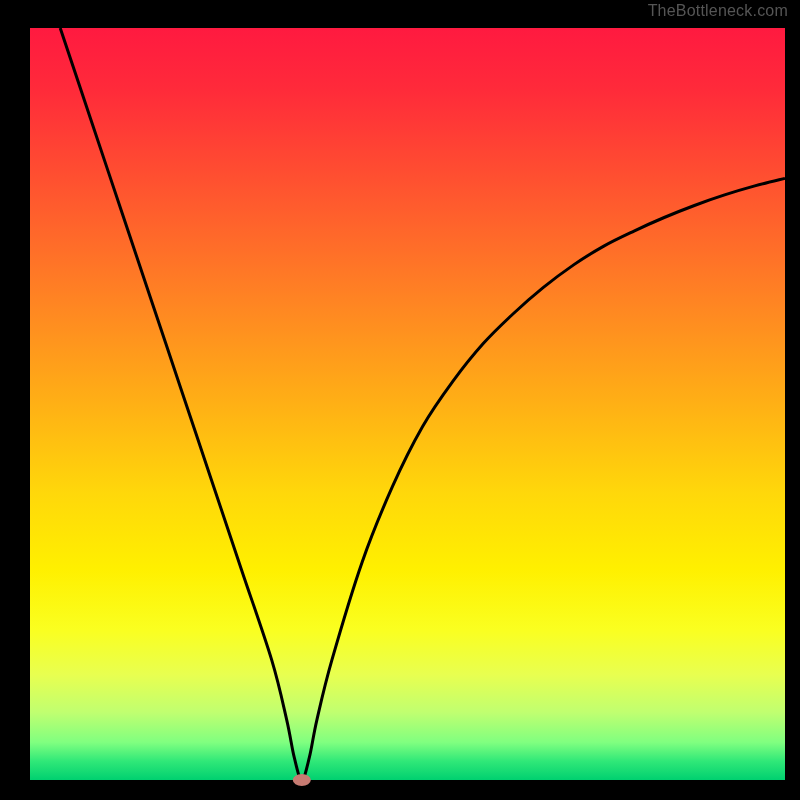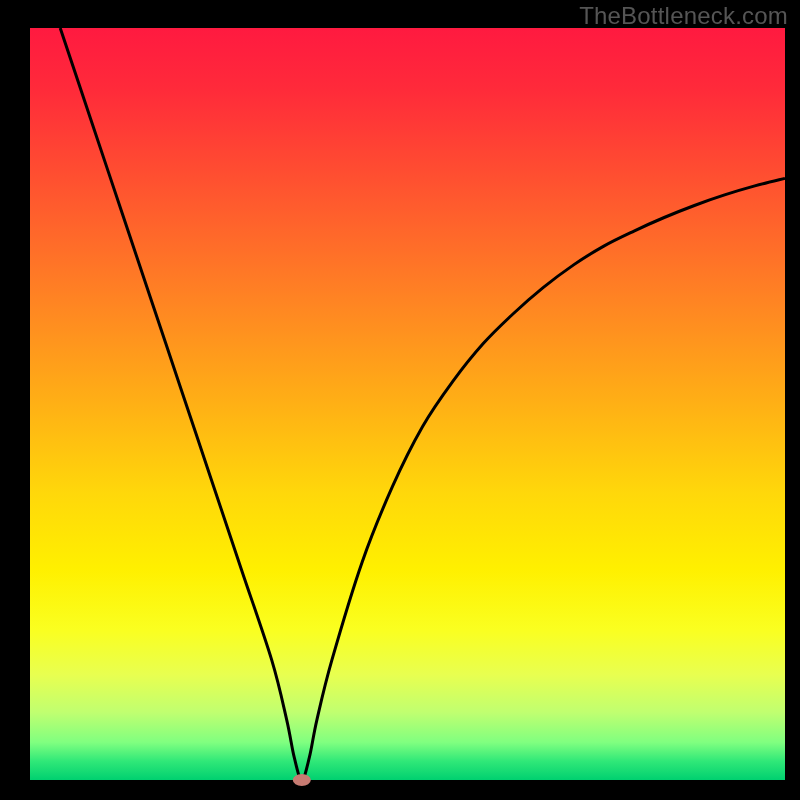--- a/index.html
+++ b/index.html
@@ -15,21 +15,21 @@
     position: relative;
     width: 800px;
     height: 800px;
     background: #000;
   }
   .watermark {
     position: absolute;
     top: 2px;
     right: 12px;
     color: #555;
-    font-size: 24px;
+    font-size: 16px;
     font-weight: 500;
     letter-spacing: 0.2px;
     user-select: none;
   }
   svg {
     display: block;
   }
 </style>
 </head>
 <body>

